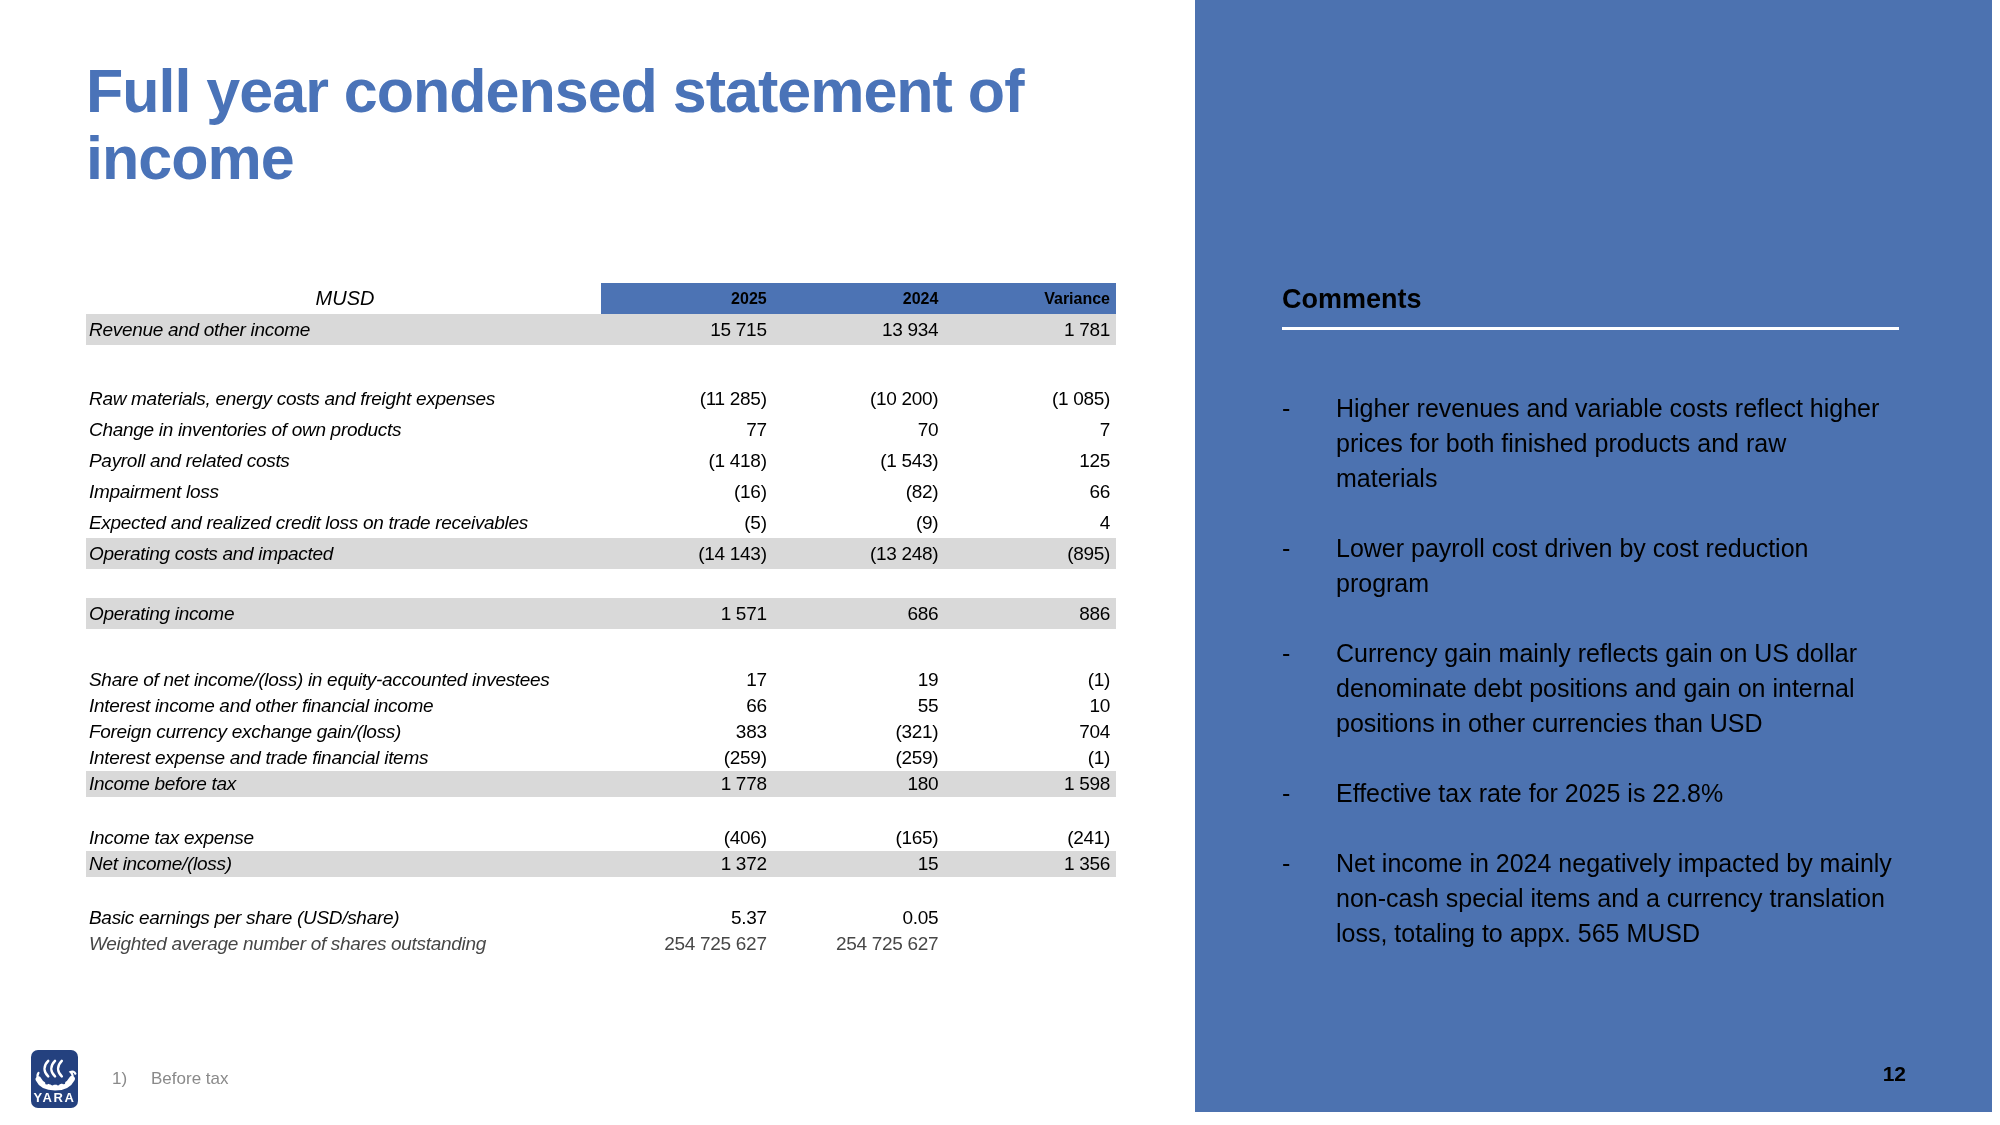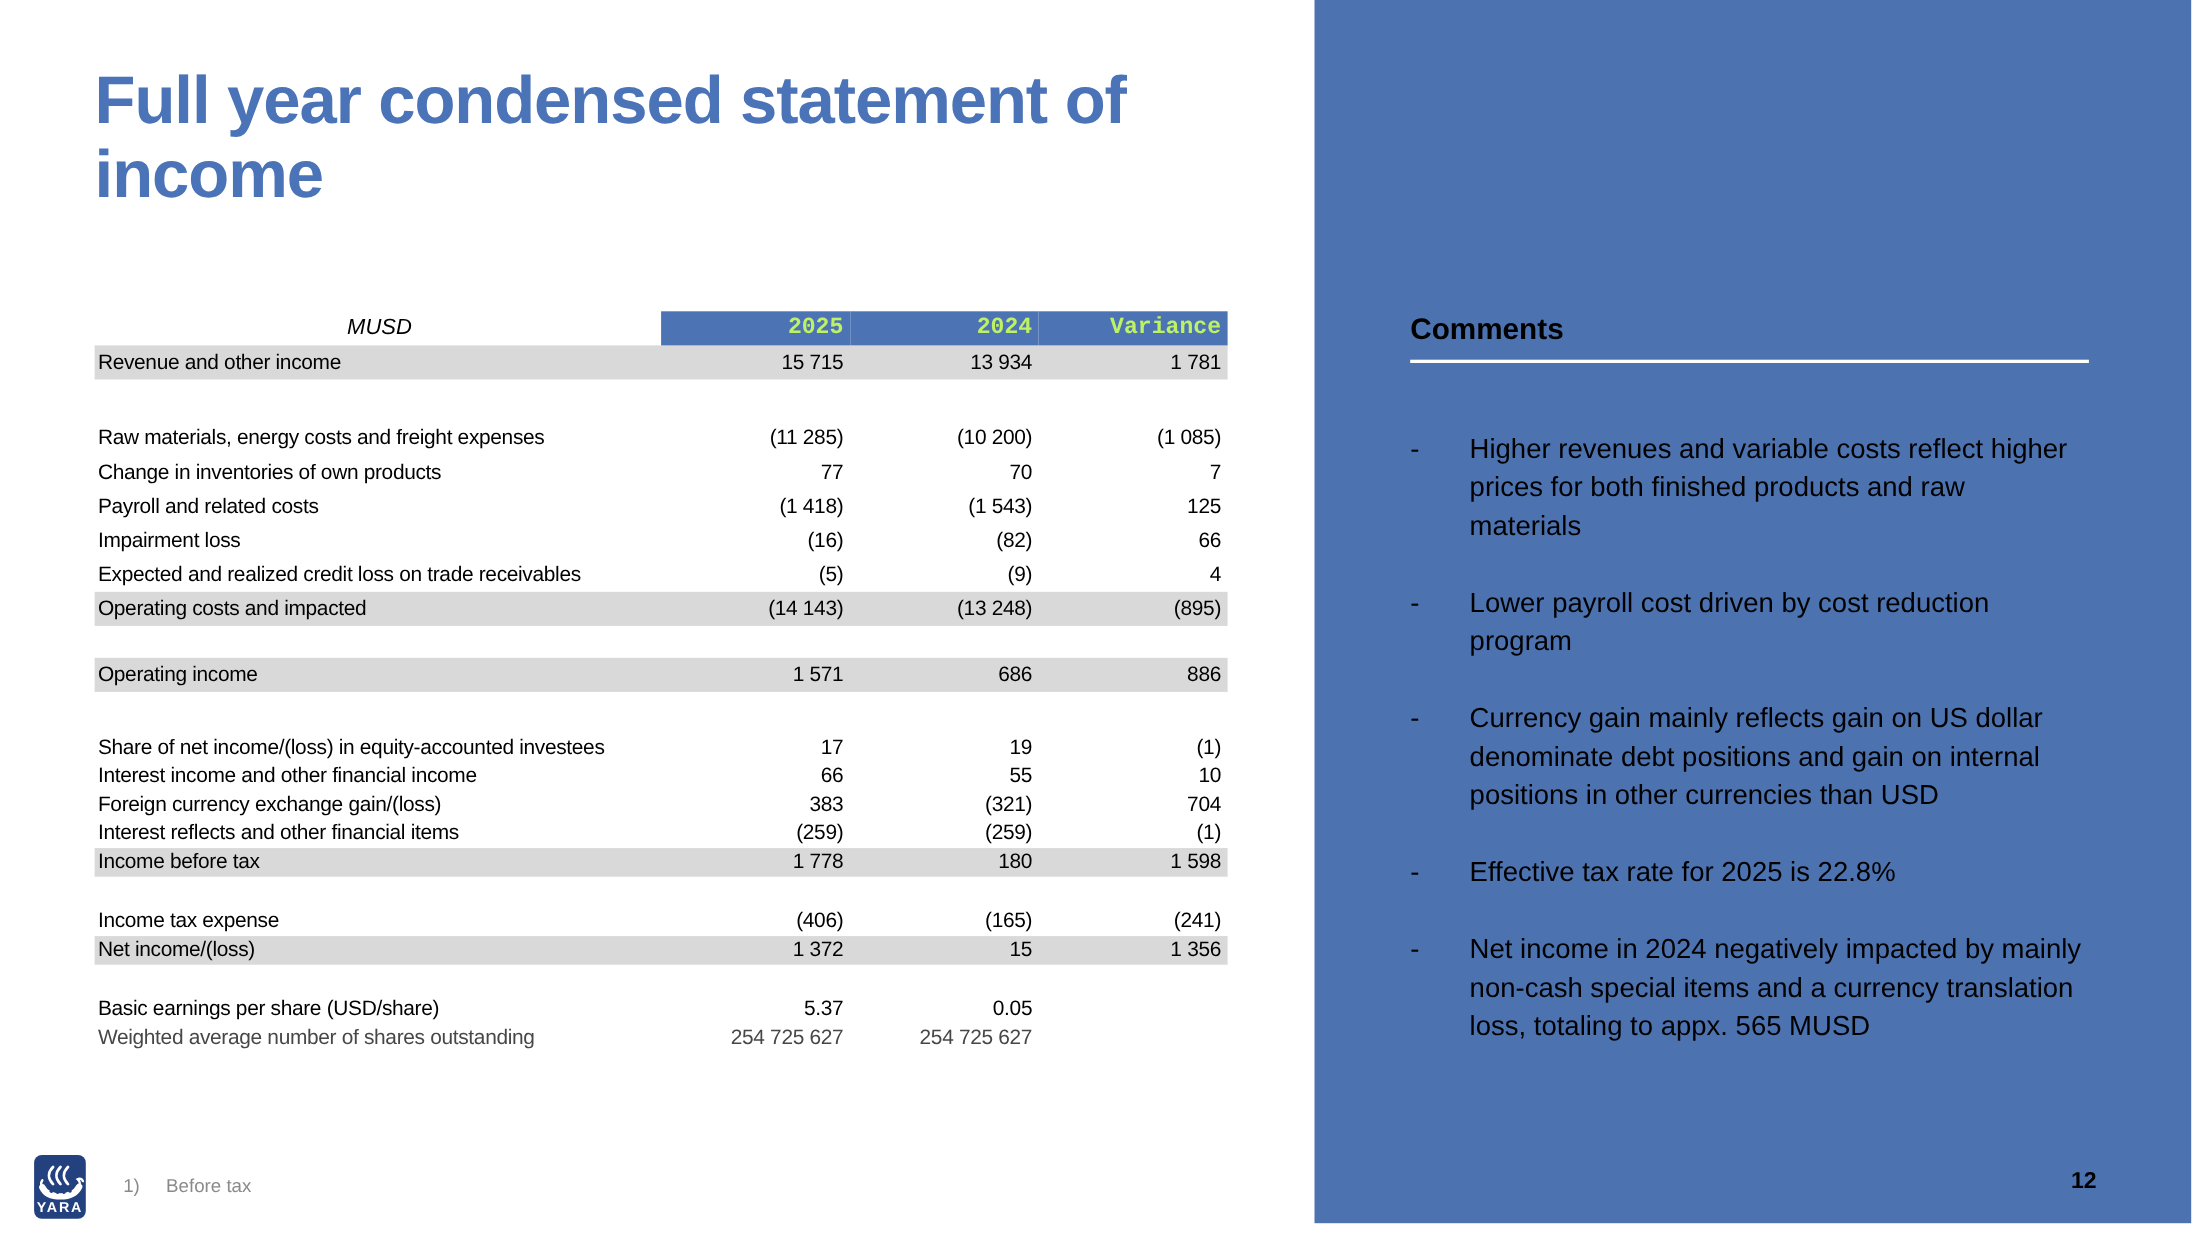--- a/index.html
+++ b/index.html
@@ -7,28 +7,28 @@
          font-family:"Liberation Sans", sans-serif;}
 
   
   .title{position:absolute;left:86px;top:58px;width:990px;margin:0;
          font-size:61px;line-height:1.1;font-weight:700;color:var(--title_blue);letter-spacing:-1px;}
 
   
   .table{position:absolute;left:86px;top:283px;width:1030px;font-size:19px;color:#000;letter-spacing:-0.3px;}
   .trow{display:flex;align-items:center;height:31px;}
   .trow.compact{height:26px;}
-  .trow .label{flex:0 0 515px;padding-left:3px;white-space:nowrap;box-sizing:border-box;}
+  .trow .label{flex:0 0 515px;padding-left:3px;white-space:nowrap;box-sizing:border-box;font-style:italic;}
   .trow .num{flex:1 1 0;text-align:right;padding-right:6px;white-space:nowrap;box-sizing:border-box;}
   .trow.highlight{background:var(--row_gray);}
   .trow.muted{color:#474747;}
   .header-row{height:31px;}
   .header-row .unit{font-style:italic;font-size:20px;letter-spacing:0;text-align:center;}
-  .header-row .colhead{background:var(--accent_blue);color:#bef264;font-weight:700;font-size:21px;
-                       align-self:stretch;display:flex;align-items:center;justify-content:flex-end;letter-spacing:0;font-family:Liberation Mono, monospace;}
+  .header-row .colhead{background:var(--accent_blue);color:#000000;font-weight:700;font-size:16px;
+                       align-self:stretch;display:flex;align-items:center;justify-content:flex-end;letter-spacing:0;}
   .spacer{width:100%;}
 
   
   .panel{position:absolute;left:1195px;top:0;width:797px;height:1112px;background:var(--panel_blue);color:#000000;}
   .comments-heading{position:absolute;left:87px;top:284px;margin:0;font-size:27px;font-weight:700;}
   .comments-rule{position:absolute;left:87px;top:327px;width:617px;height:3px;background:#fff;}
   .comments-list{position:absolute;left:87px;top:391px;width:612px;}
   .bullet{display:flex;margin-bottom:35px;font-size:25px;line-height:35px;}
   .bullet .dash{flex:0 0 54px;}
   .bullet .text{flex:1 1 auto;}
@@ -123,21 +123,21 @@
           <div class="num">55</div>
           <div class="num">10</div>
         </div>
         <div class="trow compact">
           <div class="label">Foreign currency exchange gain/(loss)</div>
           <div class="num">383</div>
           <div class="num">(321)</div>
           <div class="num">704</div>
         </div>
         <div class="trow compact">
-          <div class="label">Interest reflects and other financial items</div>
+          <div class="label">Interest expense and trade financial items</div>
           <div class="num">(259)</div>
           <div class="num">(259)</div>
           <div class="num">(1)</div>
         </div>
         <div class="trow highlight compact">
           <div class="label">Income before tax</div>
           <div class="num">1 778</div>
           <div class="num">180</div>
           <div class="num">1 598</div>
         </div>

